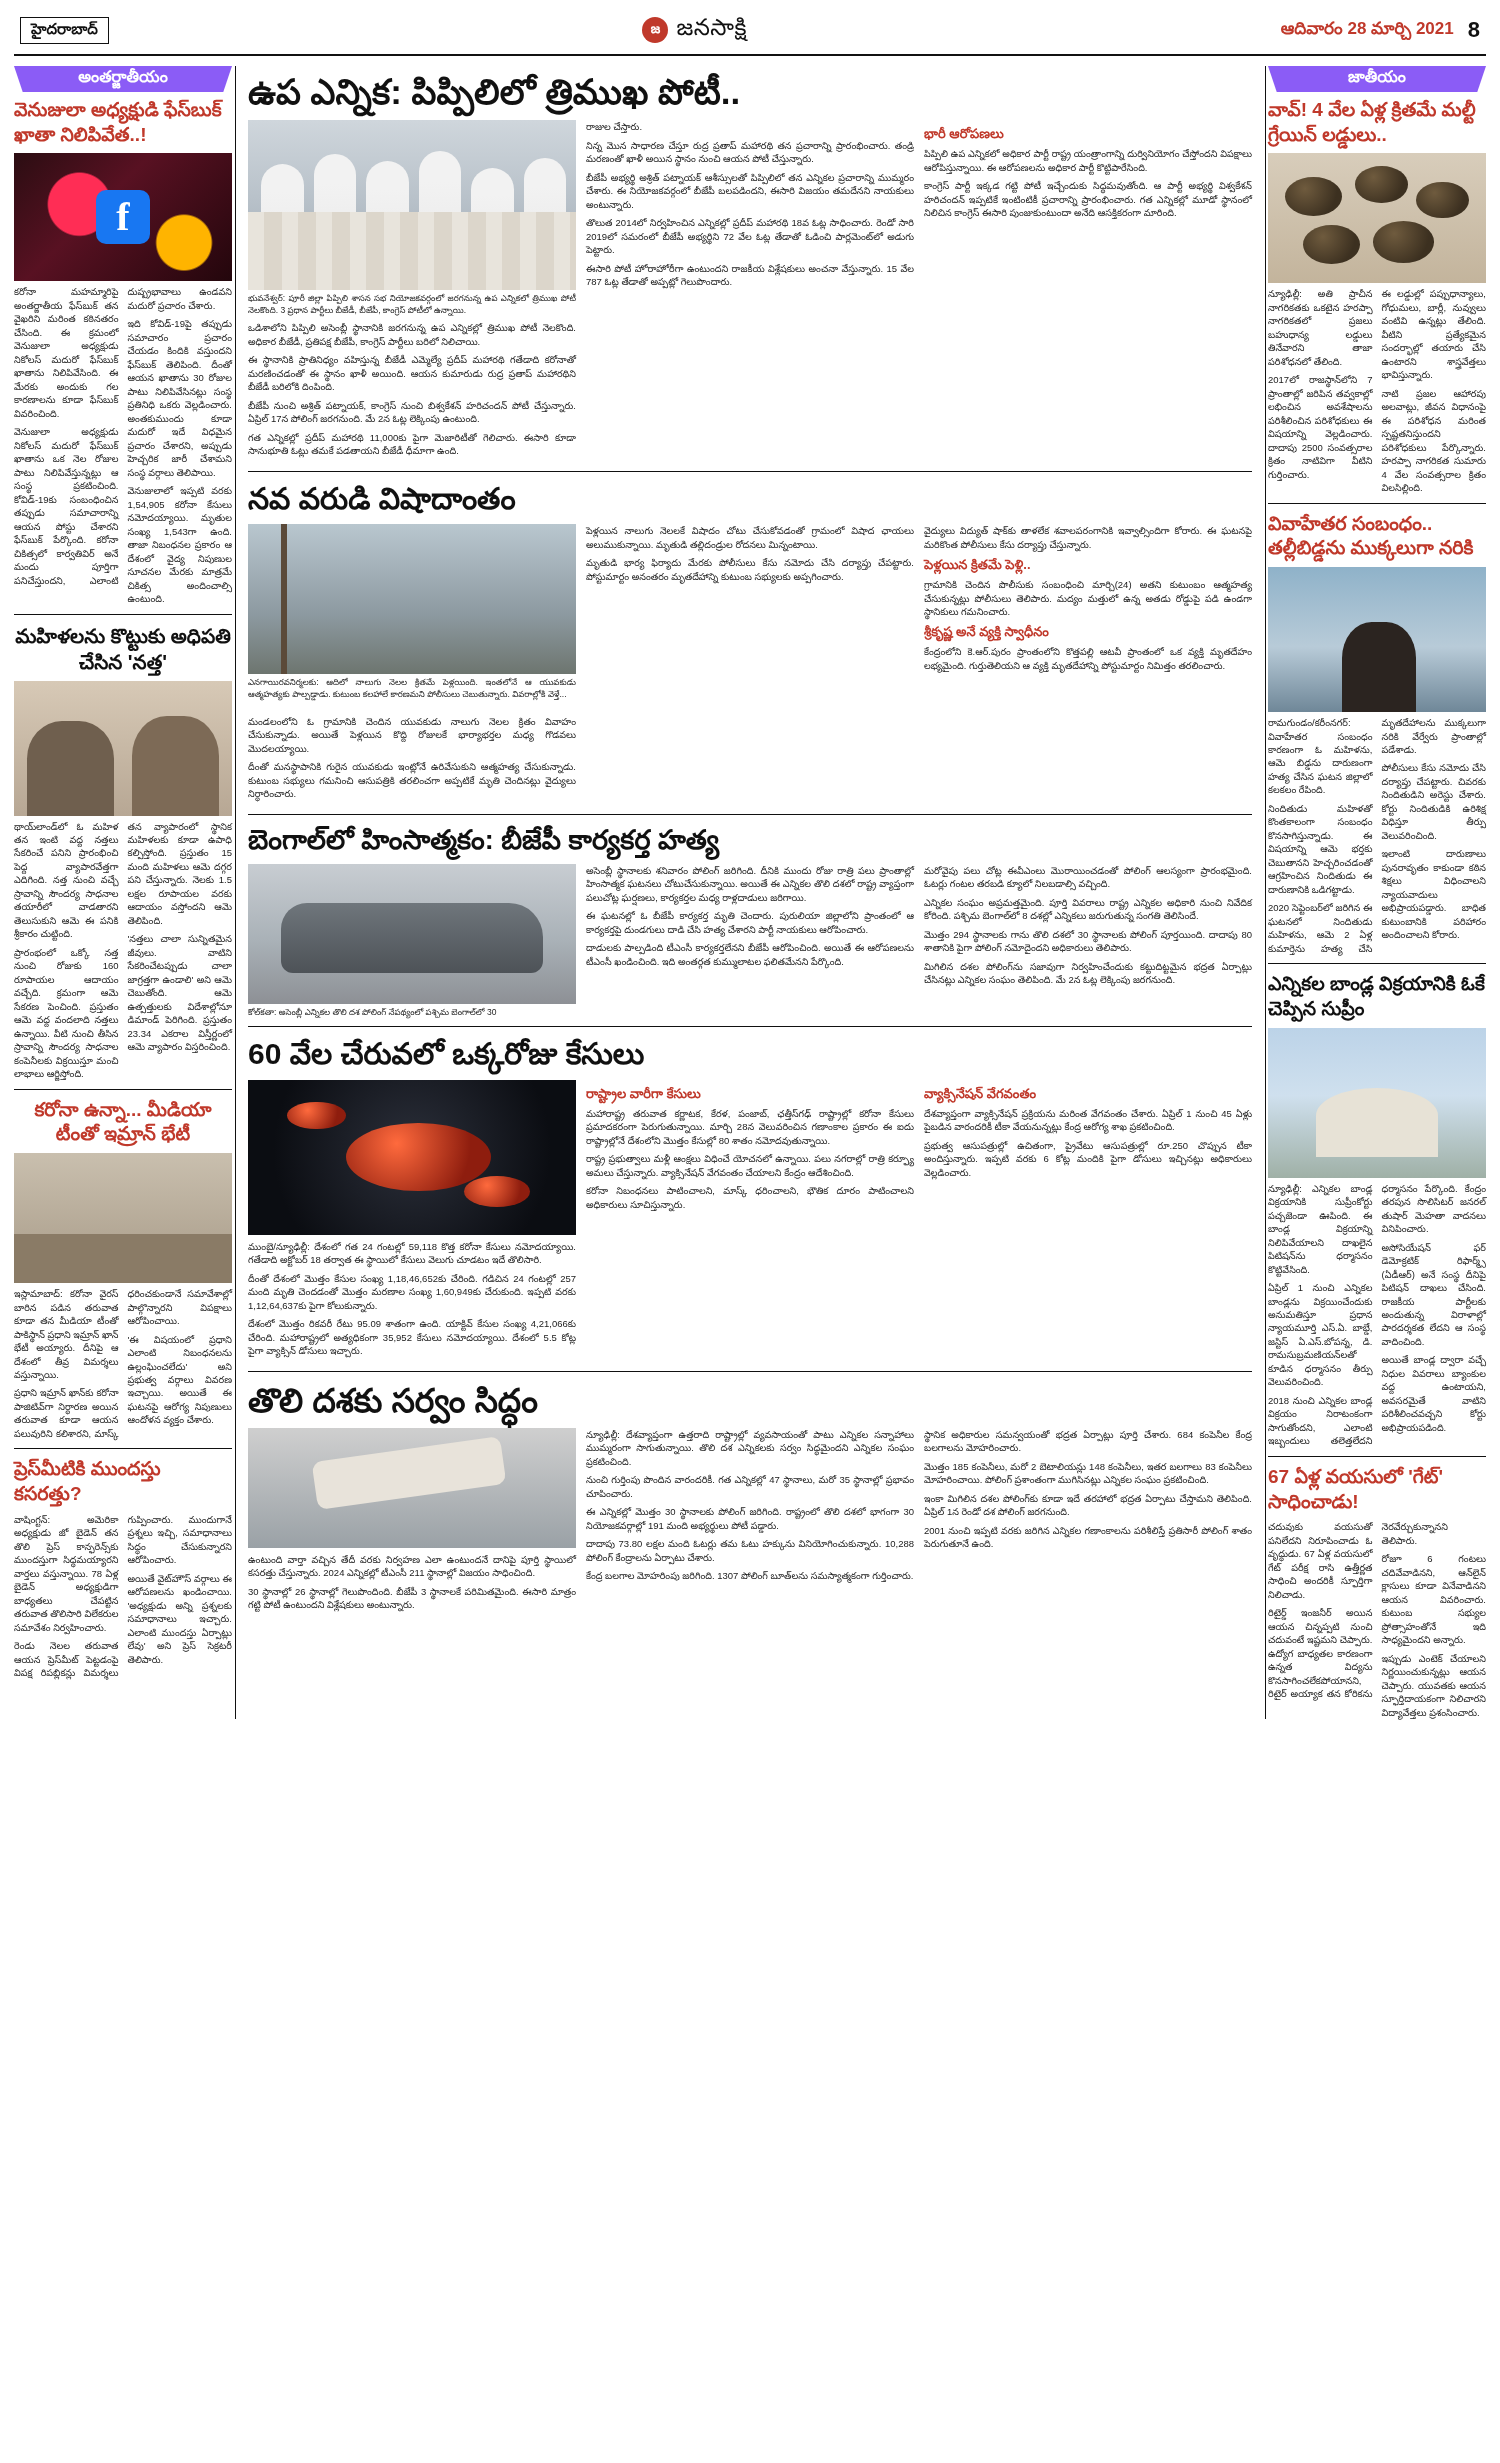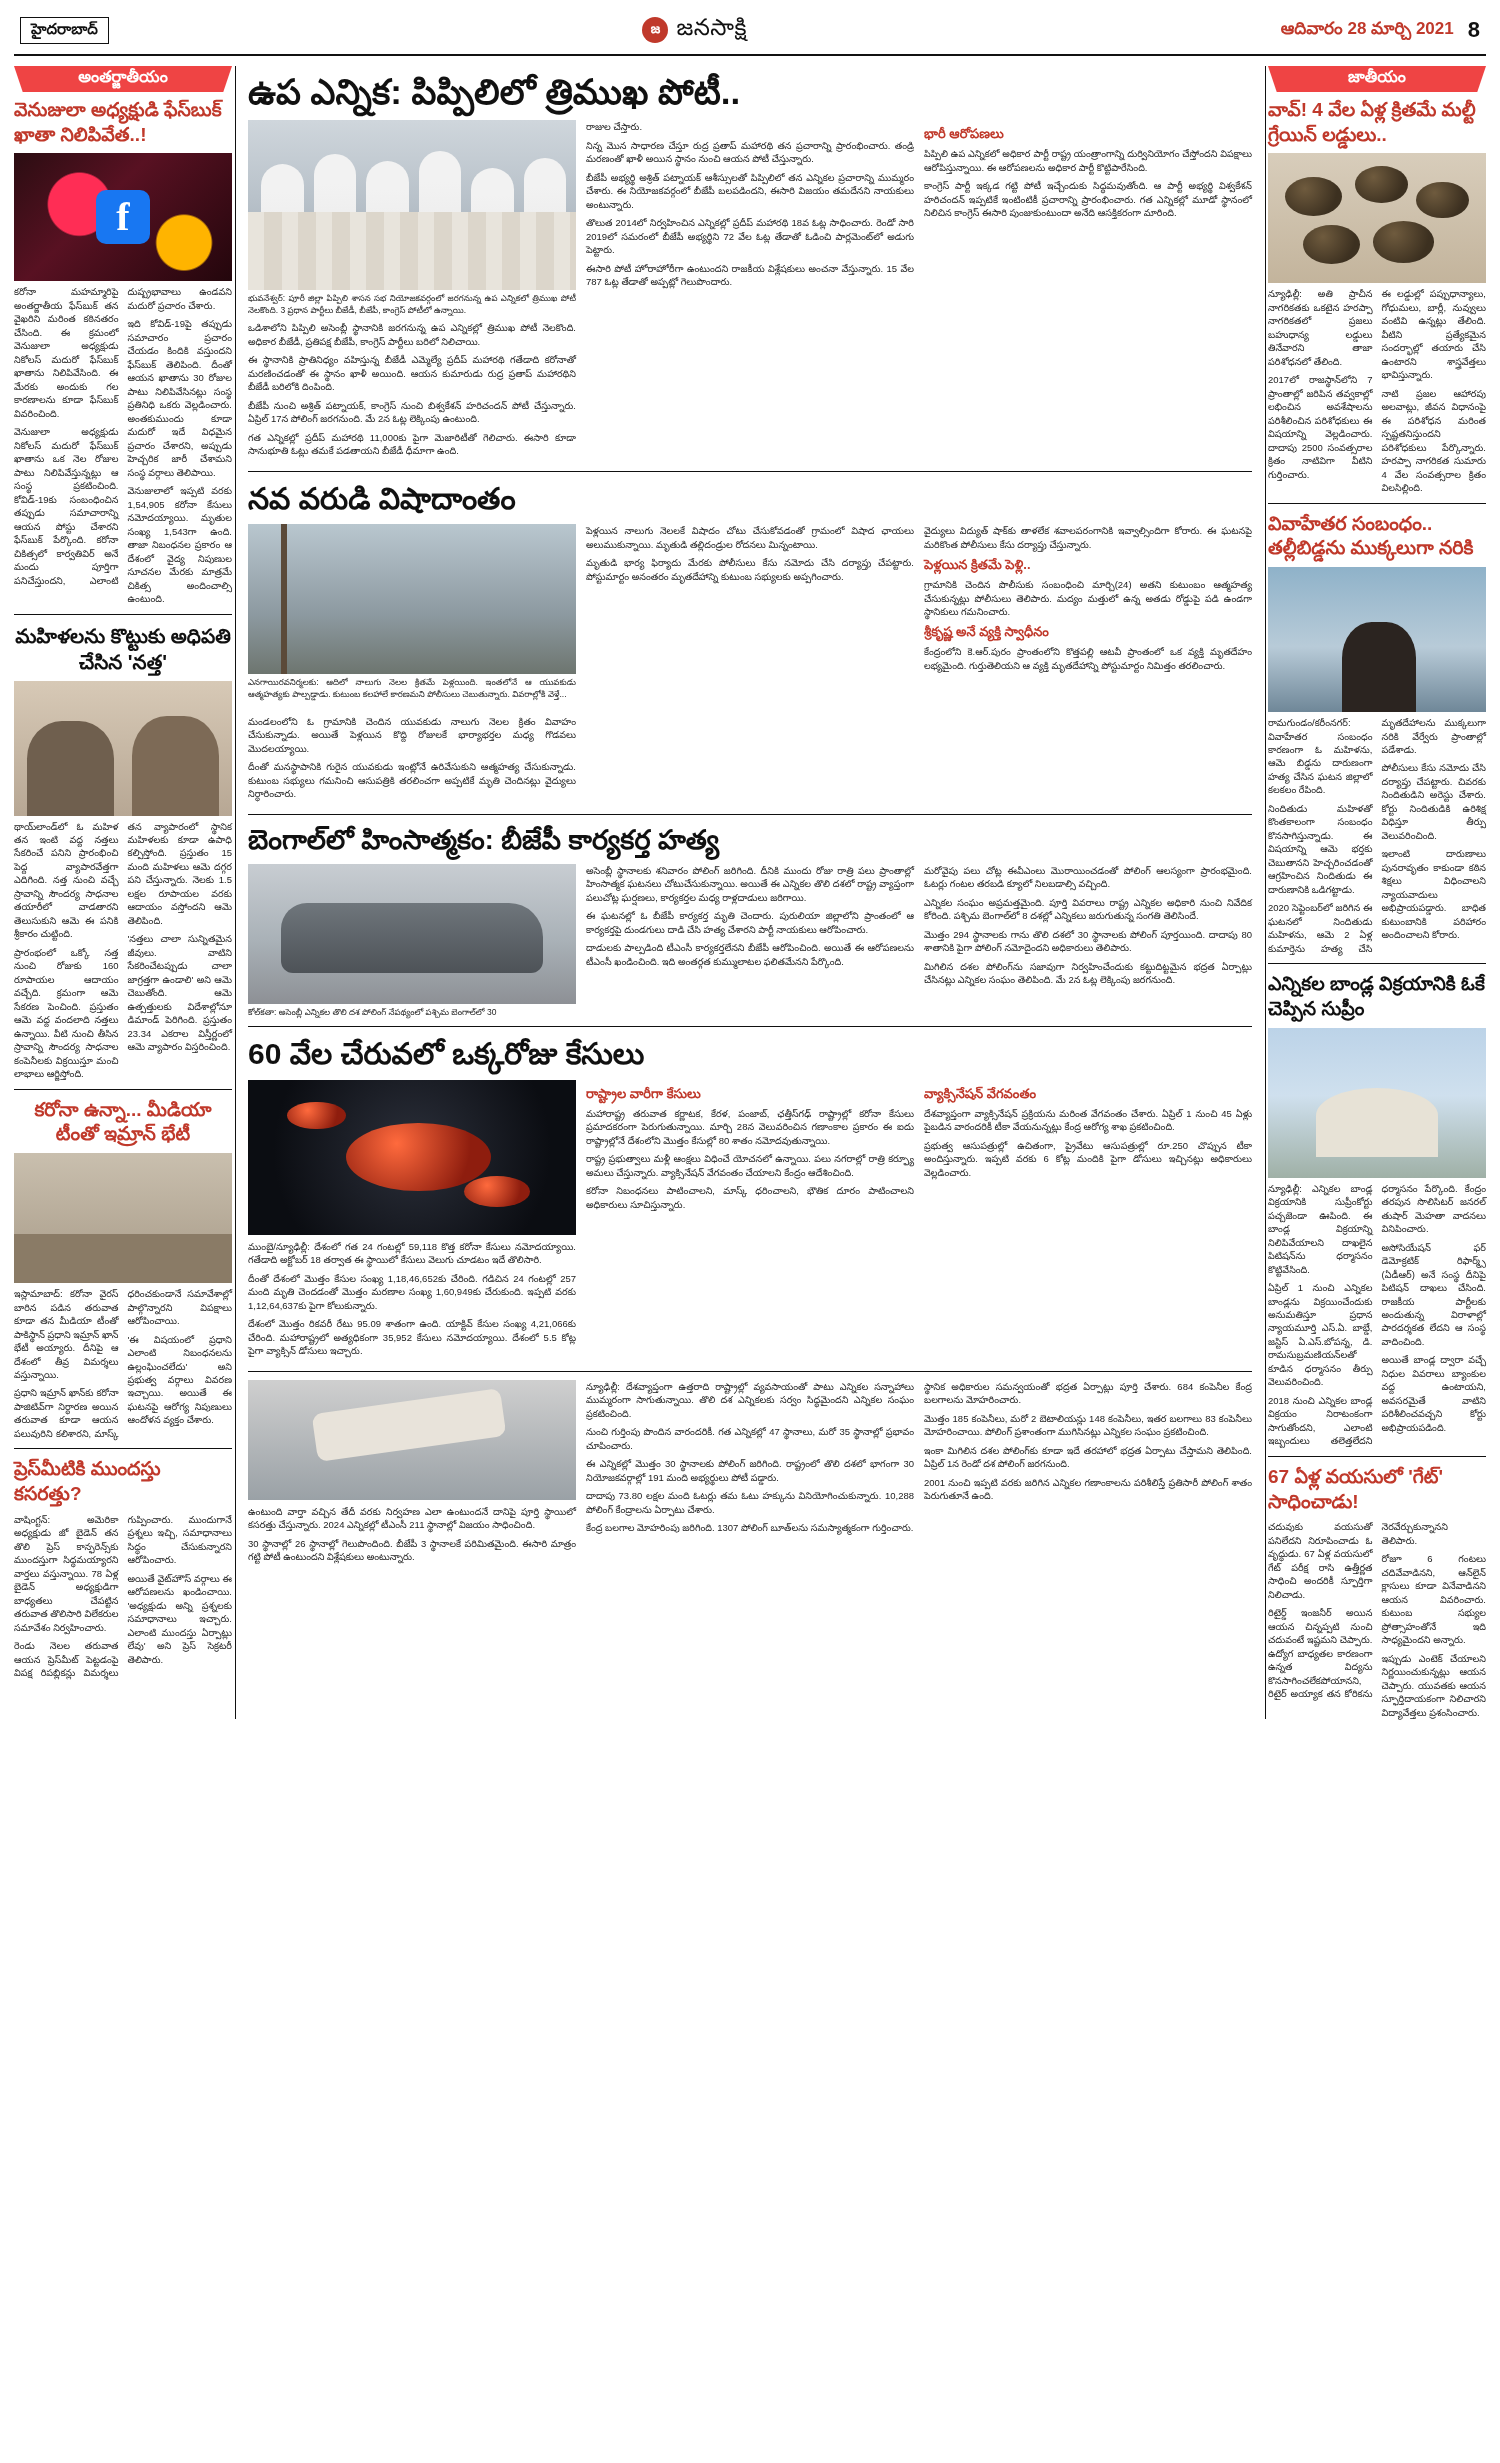--- a/index.html
+++ b/index.html
@@ -27,21 +27,21 @@
 
   
   .grid { display:grid; grid-template-columns:218px 6px 1fr 6px 218px; margin-top:10px; }
   .vrule { background:#111; width:1px; margin:0 auto; height:100%; }
 
   .col { }
   .col-mid { padding:0 10px; }
 
   
   .banner { position:relative; text-align:center; margin:0 0 6px 0; }
-  .banner .bar { height:26px; background:#ef4444; display:flex; align-items:center; justify-content:center;
+  .banner .bar { height:26px; background:#8b5cf6; display:flex; align-items:center; justify-content:center;
      clip-path: polygon(0 0, 100% 0, 96% 100%, 4% 100%); }
   .banner .bar span { color:#fff; font-size:16px; font-weight:bold; }
 
   
   h1.hl { font-size:35px; line-height:1.15; font-weight:bold; margin:6px 0 8px 0; color:#111; }
   h2.hl { font-size:30px; line-height:1.15; font-weight:bold; margin:10px 0 8px 0; color:#111; }
   .side-hl { font-size:19px; line-height:1.3; font-weight:bold; color:#c0392b; margin:4px 0 6px 0; }
   .side-hl.dark { color:#111; }
   .mini-hl { font-size:13px; font-weight:bold; color:#c0392b; margin:6px 0 3px 0; }
 
@@ -314,20 +314,21 @@
           <div class="mini-hl">వ్యాక్సినేషన్ వేగవంతం</div>
           <div class="body">
             <p>దేశవ్యాప్తంగా వ్యాక్సినేషన్ ప్రక్రియను మరింత వేగవంతం చేశారు. ఏప్రిల్ 1 నుంచి 45 ఏళ్లు పైబడిన వారందరికీ టీకా వేయనున్నట్లు కేంద్ర ఆరోగ్య శాఖ ప్రకటించింది.</p>
             <p>ప్రభుత్వ ఆసుపత్రుల్లో ఉచితంగా, ప్రైవేటు ఆసుపత్రుల్లో రూ.250 చొప్పున టీకా అందిస్తున్నారు. ఇప్పటి వరకు 6 కోట్ల మందికి పైగా డోసులు ఇచ్చినట్లు అధికారులు వెల్లడించారు.</p>
           </div>
         </div>
       </div>
 
       <hr class="rule">
 
+      <h2 class="hl" style="font-size:33px">తొలి దశకు సర్వం సిద్ధం</h2>
 
       <div style="display:grid;grid-template-columns:1fr 1fr 1fr;gap:10px">
         <div>
           <div class="img ph-vax" style="height:120px"></div>
           <div class="body" style="margin-top:5px">
             <p>ఉంటుంది వార్తా వచ్చిన తేదీ వరకు నిర్వహణ ఎలా ఉంటుందనే దానిపై పూర్తి స్థాయిలో కసరత్తు చేస్తున్నారు. 2024 ఎన్నికల్లో టీఎంసీ 211 స్థానాల్లో విజయం సాధించింది.</p>
             <p>30 స్థానాల్లో 26 స్థానాల్లో గెలుపొందింది. బీజేపీ 3 స్థానాలకే పరిమితమైంది. ఈసారి మాత్రం గట్టి పోటీ ఉంటుందని విశ్లేషకులు అంటున్నారు.</p>
           </div>
         </div>
         <div class="body">

